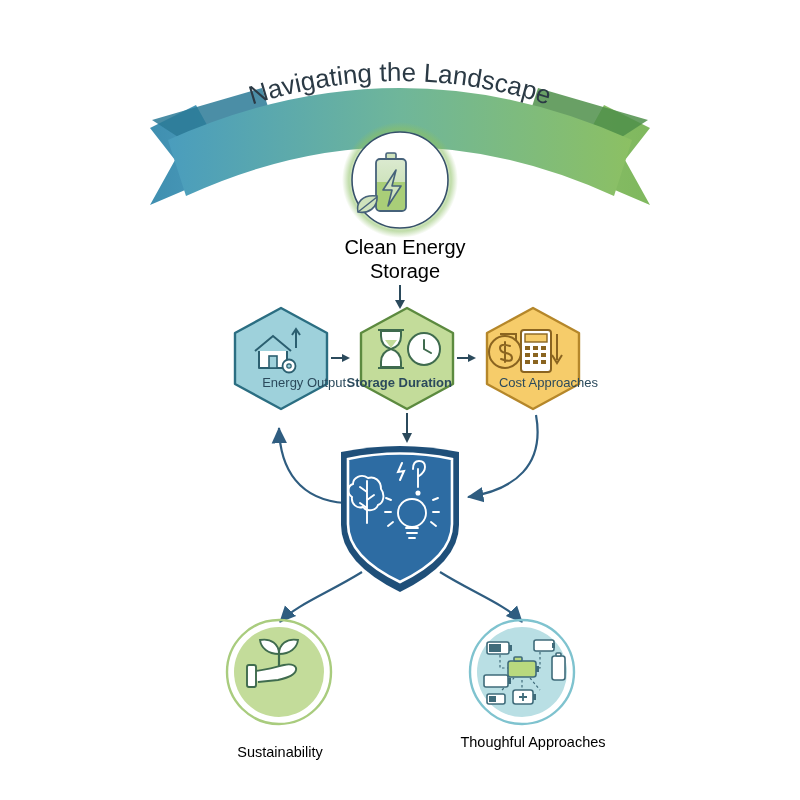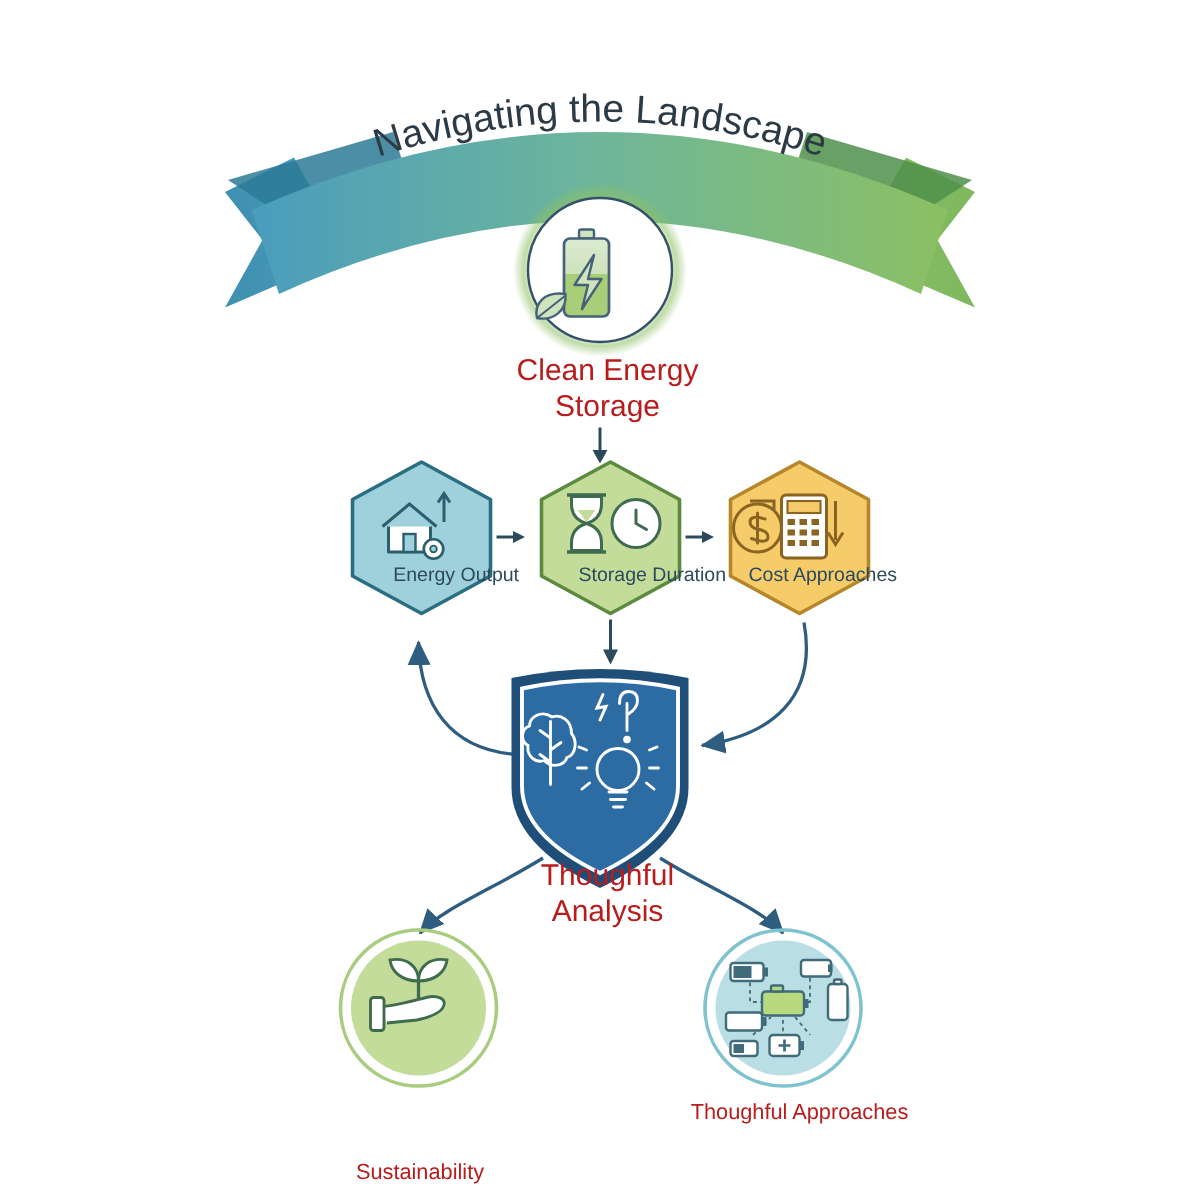--- a/index.html
+++ b/index.html
@@ -24,50 +24,50 @@
   #art {
     position: absolute;
     top: 0;
     left: 0;
     width: 800px;
     height: 800px;
   }
   .lbl {
     position: absolute;
     text-align: center;
-    color: #b91c1c;
+    color: #000000;
     line-height: 1.2;
     white-space: pre-line;
     pointer-events: none;
   }
   #label-clean-energy-storage {
     left: 305px; top: 235px; width: 200px;
     font-size: 20px;
   }
   #label-thoughtful-analysis {
     left: 310px; top: 572px; width: 190px;
     font-size: 20px;
   }
   #label-sustainability {
-    left: 195px; top: 774px; width: 170px;
+    left: 195px; top: 744px; width: 170px;
     font-size: 14.5px;
   }
   #label-tailored-approaches {
     left: 438px; top: 734px; width: 190px;
     font-size: 14.5px;
   }
   .hexlabel {
     position: absolute;
     text-align: right;
     color: #2b4a5c;
     font-size: 13px;
     pointer-events: none;
   }
   #hexlabel-energy-output  { left: 216px; top: 375px; width: 130px; }
-  #hexlabel-storage-duration { left: 354px; top: 375px; width: 130px; }
+  #hexlabel-storage-duration { left: 322px; top: 375px; width: 130px; font-weight: bold; }
   #hexlabel-cost-efficiency  { left: 468px; top: 375px; width: 130px; }
 </style>
 </head>
 <body>
 
 <div id="canvas">
 
   <svg id="art" viewBox="0 0 800 800">
     <defs>
       <linearGradient id="bannerGrad" x1="0" y1="0" x2="1" y2="0">
@@ -266,19 +266,17 @@
     </g>
   </svg>
 
   <div class="lbl" id="label-clean-energy-storage">Clean Energy
 Storage</div>
 
   <div class="hexlabel" id="hexlabel-energy-output">Energy Output</div>
   <div class="hexlabel" id="hexlabel-storage-duration">Storage Duration</div>
   <div class="hexlabel" id="hexlabel-cost-efficiency">Cost Approaches</div>
 
-  <div class="lbl" id="label-thoughtful-analysis">Thoughful
-Analysis</div>
 
   <div class="lbl" id="label-sustainability">Sustainability</div>
   <div class="lbl" id="label-tailored-approaches">Thoughful Approaches</div>
 
 </div>
 
 </body></html>

